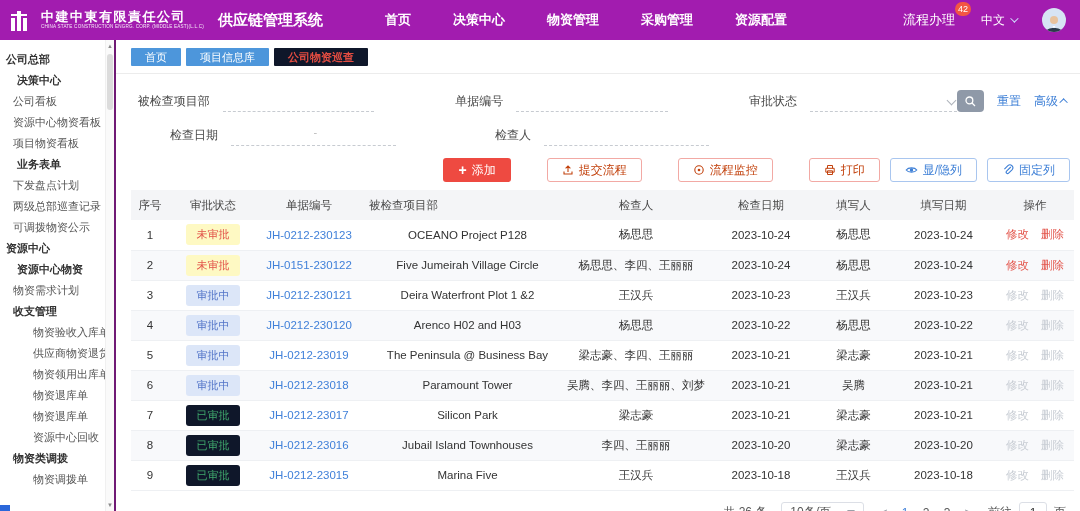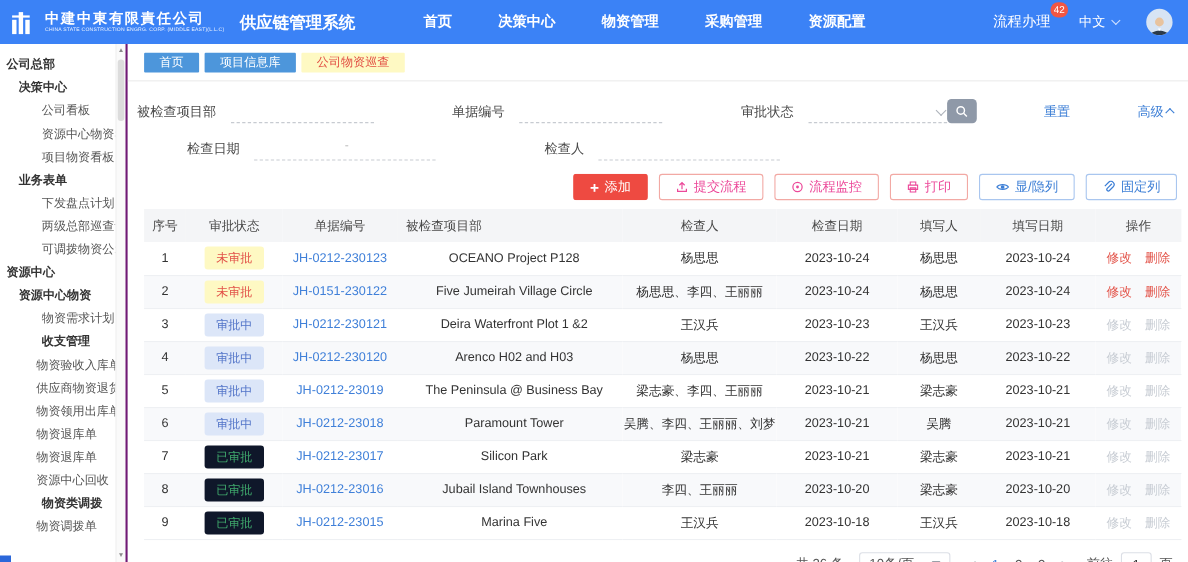--- a/index.html
+++ b/index.html
@@ -1,21 +1,21 @@
 <!DOCTYPE html>
 <html><head>
 <meta charset="utf-8">
 <style>
   * { box-sizing: border-box; margin: 0; padding: 0; }
   html,body { width:1080px; height:511px; }
   body { font-family:"Liberation Sans","DejaVu Sans",sans-serif; background:#fff; overflow:hidden; }
   .app { position:relative; width:1080px; height:511px; overflow:hidden; }
 
   
-  .topbar { height:40px; background:#3b82f6; display:flex; align-items:center; padding:0 14px 0 10px; color:#fff; }
+  .topbar { height:40px; background:#a21caf; display:flex; align-items:center; padding:0 14px 0 10px; color:#fff; }
   .logo { display:flex; align-items:center; gap:6px; }
   .logo-txt { line-height:1; }
   .logo-cn { font-size:13px; font-weight:bold; letter-spacing:1.5px; white-space:nowrap; }
   .logo-en { font-size:4.6px; letter-spacing:.2px; margin-top:2px; white-space:nowrap; opacity:.9; }
   .app-title { font-size:15px; font-weight:bold; margin-left:14px; white-space:nowrap; }
   .topnav { display:flex; gap:42px; margin-left:62px; }
   .topnav .nav-item { font-size:13px; font-weight:bold; cursor:pointer; white-space:nowrap; }
   .top-right { margin-left:auto; display:flex; align-items:center; gap:26px; }
   .todo-wrap { position:relative; font-size:13px; cursor:pointer; }
   .todo-badge { position:absolute; top:-9px; right:-16px; min-width:15px; height:14px; line-height:14px; padding:0 3px;
@@ -26,55 +26,55 @@
 
   
   .page-body { display:flex; height:471px; }
 
   
   .sidebar { position:relative; width:116px; border-right:2px solid #701a75; padding:9px 9px 0 0; flex:none; overflow:hidden; }
   .side-item { height:21px; line-height:21px; font-size:11px; color:#555; white-space:nowrap; cursor:pointer; overflow:hidden; }
   .side-item.bold { color:#333; font-weight:bold; }
   .side-item.lv0 { padding-left:6px; }
   .side-item.lv1 { padding-left:17px; }
-  .side-item.lv2 { padding-left:38px; }
+  .side-item.lv2 { padding-left:13px; }
   .side-item.lv3 { padding-left:33px; }
   .side-scroll { position:absolute; top:0; right:0; bottom:0; width:9px; background:#FAFAFA; border-left:1px solid #F0F0F0; }
   .side-scroll .arr { position:absolute; left:0; width:8px; text-align:center; font-size:6px; color:#8a8a8a; }
   .arr.up { top:3px; } .arr.dn { bottom:3px; }
   .side-thumb { position:absolute; top:14px; left:1px; width:6px; height:56px; background:#DCDCDC; border-radius:3px; }
 
   
   .content { flex:1; position:relative; overflow:hidden; }
   .tabbar { padding:8px 0 7px 15px; border-bottom:1px solid #ECECEC; display:flex; gap:5px; }
   .tab { height:18px; line-height:18px; padding:0 14px; font-size:11px; cursor:pointer; border-radius:1px; }
   .tab.blue { background:#4D96DB; color:#fff; }
-  .tab.active { background:#fef9c3; color:#E14C41; }
+  .tab.active { background:#0f172a; color:#E14C41;font-weight:bold; }
 
   
   .filters { padding:10px 10px 4px 0; }
   .f-row { display:flex; align-items:center; height:34px; }
   .f-label { text-align:right; font-size:12px; color:#4a4a4a; padding-right:13px; white-space:nowrap; }
   .w1 { width:115px; } .w2 { width:90px; } .w3 { width:88px; }
   .f-input { width:165px; height:22px; border-bottom:1px dashed #C7CBD1; position:relative; cursor:text; }
   .f-input .sep { position:absolute; left:50%; top:2px; color:#bbb; font-size:11px; }
   .f-select { cursor:pointer; }
   .chev-dn-g { position:absolute; right:2px; top:7px; width:7px; height:7px; border-right:1px solid #AEB3BB; border-bottom:1px solid #AEB3BB; transform:rotate(45deg); }
   .gap2 { margin-left:58px; } .gap3 { margin-left:60px; }
   .f-actions { margin-left:auto; display:flex; align-items:center; gap:13px; padding-right:2px; }
   .search-btn { width:27px; height:22px; background:#8F99A8; border:none; border-radius:4px; display:flex; align-items:center; justify-content:center; cursor:pointer; }
-  .txt-link { font-size:12px; color:#3D7FD6; cursor:pointer; white-space:nowrap; display:flex; align-items:center; gap:4px;margin-left:48px; }
+  .txt-link { font-size:12px; color:#3D7FD6; cursor:pointer; white-space:nowrap; display:flex; align-items:center; gap:4px; }
   .chev-up-b { width:6px; height:6px; border-right:1px solid #3D7FD6; border-bottom:1px solid #3D7FD6; transform:rotate(-135deg) translateY(-2px); }
 
   
   .toolbar { display:flex; justify-content:flex-end; gap:10px; padding:2px 10px 8px 0; }
   .btn { height:24px; display:inline-flex; align-items:center; gap:5px; padding:0 14px; font-size:12px; border-radius:3px; cursor:pointer; background:#fff; border:1px solid transparent; white-space:nowrap; }
   .btn svg { flex:none; }
   .btn.solid-red { background:#EE4A41; color:#fff; }
-  .btn.outline-red { border-color:#F2A9A4; color:#ec4899; }
+  .btn.outline-red { border-color:#F2A9A4; color:#c2410c;margin-left:26px; }
   .btn.outline-blue { border-color:#A9C6EF; color:#3D7FD6; }
   .plus-glyph { font-size:14px; font-weight:bold; line-height:1; }
 
   
   table.grid { border-collapse:collapse; table-layout:fixed; width:943px; margin-left:15px; }
   .grid th { height:30px; background:#F4F5F7; font-size:11.5px; color:#4A4A4A; font-weight:500; text-align:center; }
   .grid th.al { text-align:left; padding-left:8px; }
   .grid td { height:30px; font-size:11.5px; color:#333; border-bottom:1px solid #EEF0F3; text-align:center; overflow:hidden; white-space:nowrap; }
   .grid td.al { text-align:center; padding-left:8px; }
   .grid tbody tr:nth-child(even) td { background:#F8F9FB; }

